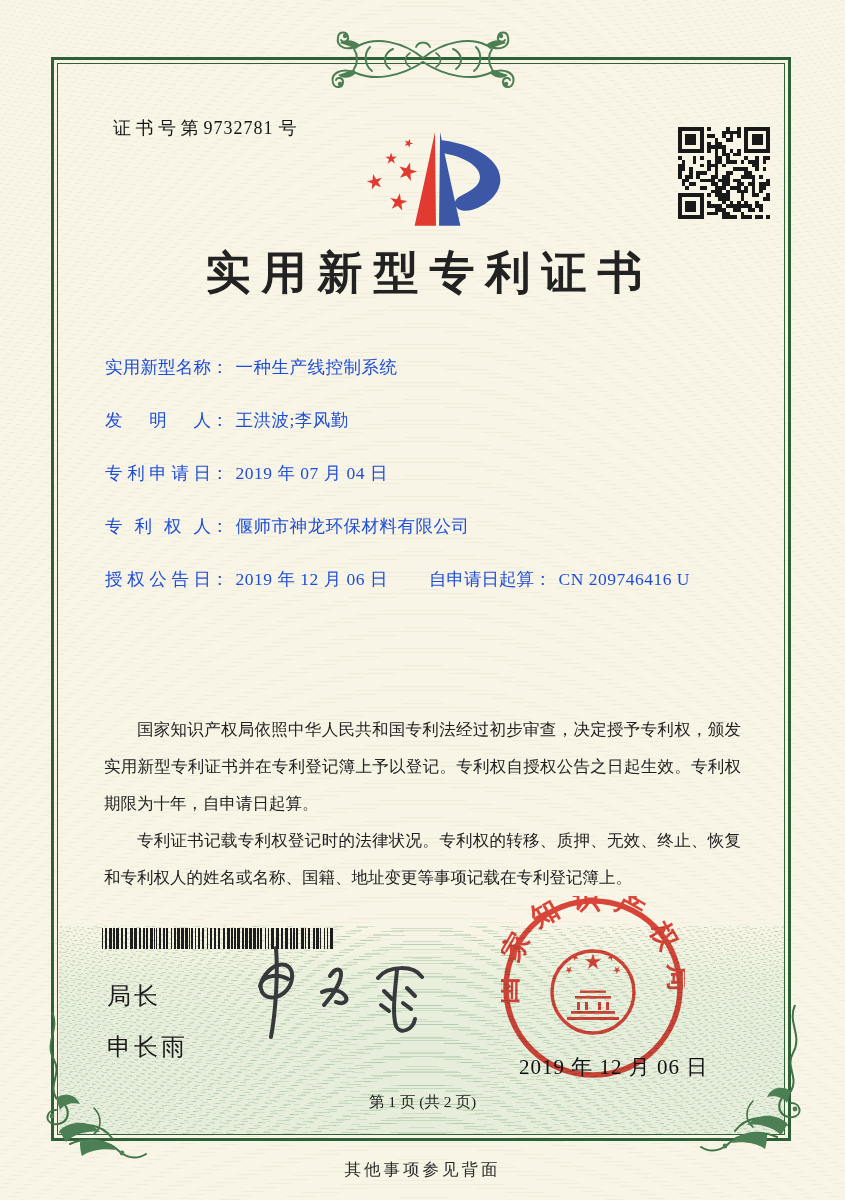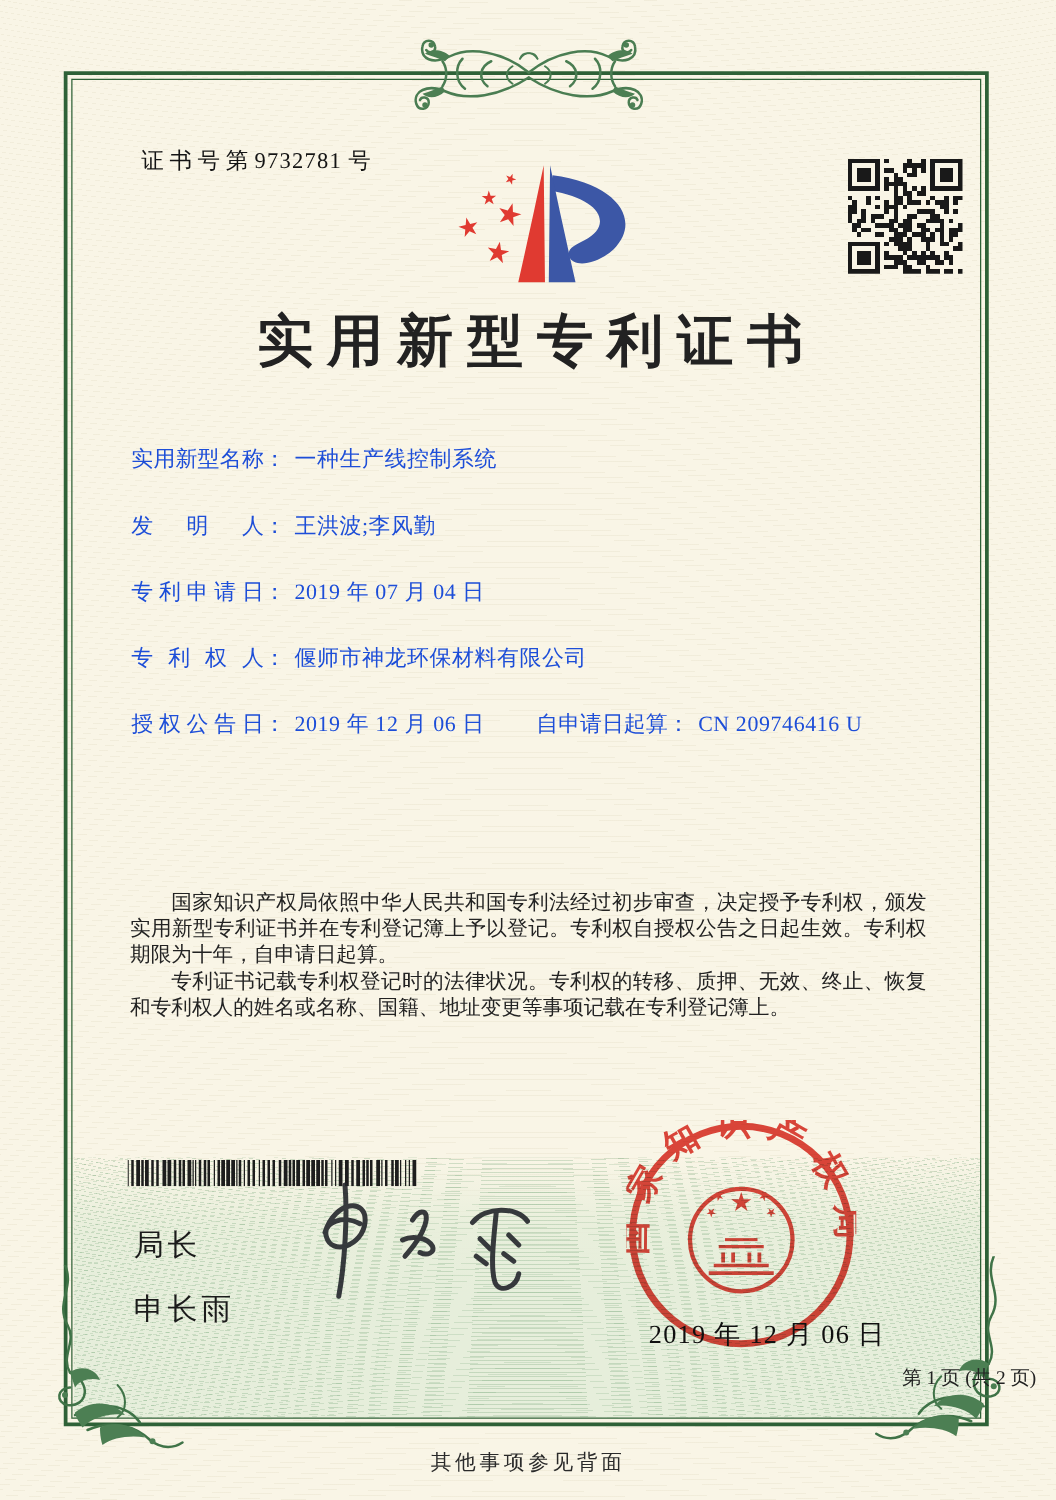--- a/index.html
+++ b/index.html
@@ -43,34 +43,34 @@
   }
 
   .fields{position:absolute;left:105px;top:355px;z-index:4;font-size:17.5px;color:#1d4ed8;}
   .frow{position:relative;height:53px;white-space:nowrap;}
   .flabel{display:inline-block;width:106px;text-align:justify;text-align-last:justify;}
   .fvalue{margin-left:7px;letter-spacing:.5px;}
   .grant-pair{position:absolute;left:324px;top:0;}
 
   .paras{
     position:absolute;left:104px;right:104px;top:711px;z-index:4;
-    font-size:16.5px;line-height:21px;text-align:justify;color:#222;
+    font-size:16.5px;line-height:37px;text-align:justify;color:#222;
   }
   .paras p{margin:0;text-indent:2em;}
 
   .barcode{position:absolute;left:102px;top:928px;z-index:4;}
 
   .signer{position:absolute;left:107px;top:980px;z-index:4;font-size:24px;letter-spacing:3px;color:#1b1b1b;}
   .signer .name{margin-top:19px;}
   .signature{position:absolute;left:230px;top:942px;z-index:4;}
 
   .seal{position:absolute;left:501px;top:896px;width:184px;height:184px;z-index:5;mix-blend-mode:multiply;opacity:.93;}
   .seal-date{position:absolute;left:519px;top:1053px;z-index:6;font-size:21px;color:#101010;letter-spacing:1px;white-space:nowrap;}
 
-  .page-info{position:absolute;left:0;right:16px;top:1092px;z-index:4;text-align:right;font-size:15.5px;color:#222;}
+  .page-info{position:absolute;left:0;right:0;top:1092px;z-index:4;text-align:center;font-size:15.5px;color:#222;}
   .back-note{position:absolute;left:0;right:0;top:1159px;z-index:4;text-align:center;font-size:16.5px;letter-spacing:3px;color:#2a2a2a;}
 </style>
 </head>
 <body>
 
 <div class="page-texture"></div>
 <div class="band"></div>
 
 <div class="frame-outer">
   <div class="frame-inner"></div>

